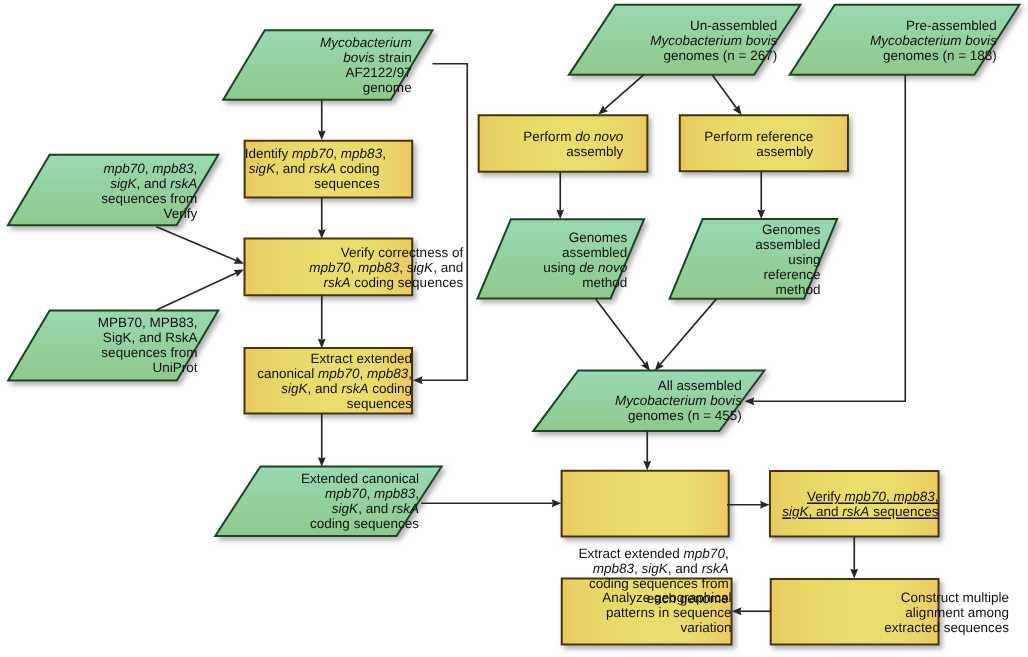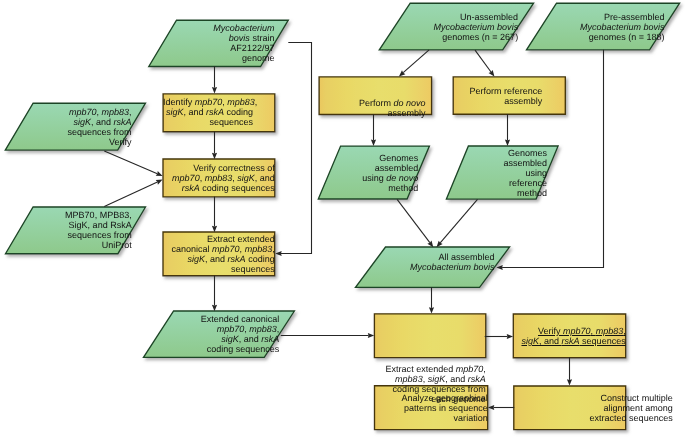--- a/index.html
+++ b/index.html
@@ -140,38 +140,39 @@
       <div class="nodetext" style="left: 457.4px; top: 147.55px; width: 89.7px;">
         <div><span>Genomes</span></div>
         <div><span>assembled</span></div>
         <div><span>using</span></div>
         <div><span>reference</span></div>
         <div><span>method</span></div>
       </div>
       <div class="nodetext" style="left: 370.5px; top: 252.2px; width: 124.1px;">
         <div><span>All assembled</span></div>
         <div><i>Mycobacterium bovis</i></div>
+        <div><span>genomes (n = 455)</span></div>
       </div>
       <div class="nodetext" style="left: 163.1px; top: 97px; width: 90px;">
         <div><span>Identify </span><i>mpb70</i><span>, </span><i>mpb83</i><span>,</span></div>
         <div><i>sigK</i><span>, and </span><i>rskA</i><span> coding</span></div>
         <div><span>sequences</span></div>
       </div>
-      <div class="nodetext" style="left: 163px; top: 162.95px; width: 111.8px;">
+      <div class="nodetext" style="left: 163px; top: 162.95px; width: 111.8px; padding-left: 34px;">
         <div><span>Verify correctness of</span></div>
         <div><i>mpb70</i><span>, </span><i>mpb83</i><span>, </span><i>sigK</i><span>, and</span></div>
         <div><i>rskA</i><span> coding sequences</span></div>
       </div>
       <div class="nodetext" style="left: 163px; top: 233.85px; width: 111.7px;">
         <div><span>Extract extended</span></div>
         <div><span>canonical </span><i>mpb70</i><span>, </span><i>mpb83</i><span>,</span></div>
         <div><i>sigK</i><span>, and </span><i>rskA</i><span> coding</span></div>
         <div><span>sequences</span></div>
       </div>
-      <div class="nodetext" style="left: 313px; top: 85.7px; width: 112.5px; margin-top: 12px;">
+      <div class="nodetext" style="left: 303px; top: 85.7px; width: 112.5px;">
         <div><span>Perform </span><i>do novo</i></div>
         <div><span>assembly</span></div>
       </div>
       <div class="nodetext" style="left: 453.2px; top: 85.55px; width: 89px;">
         <div><span>Perform reference</span></div>
         <div><span>assembly</span></div>
       </div>
       <div class="nodetext" style="left: 374.4px; top: 315.7px; width: 111.4px; margin-top: 48px;">
         <div><span>Extract extended </span><i>mpb70</i><span>,</span></div>
         <div><i>mpb83</i><span>, </span><i>sigK</i><span>, and </span><i>rskA</i></div>

